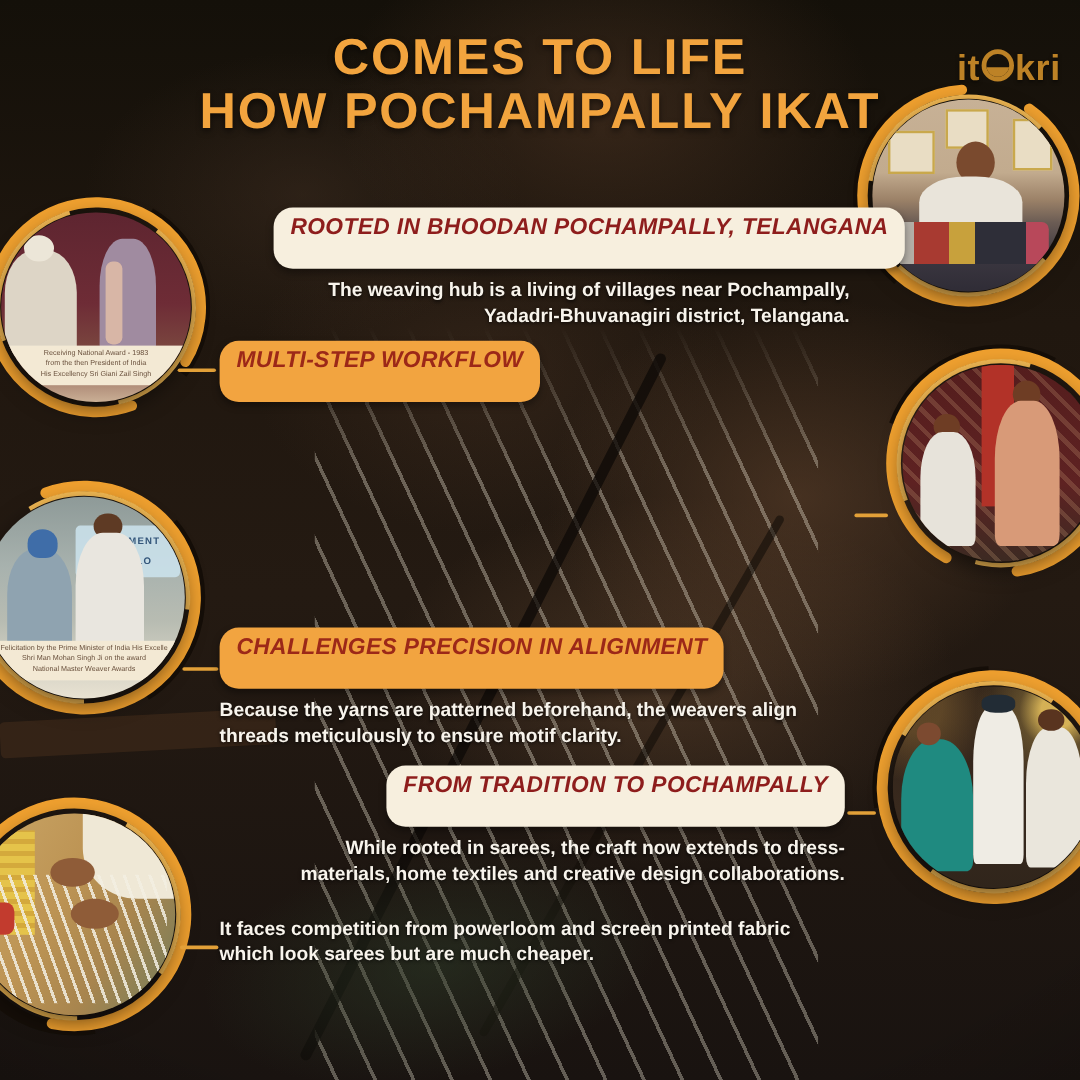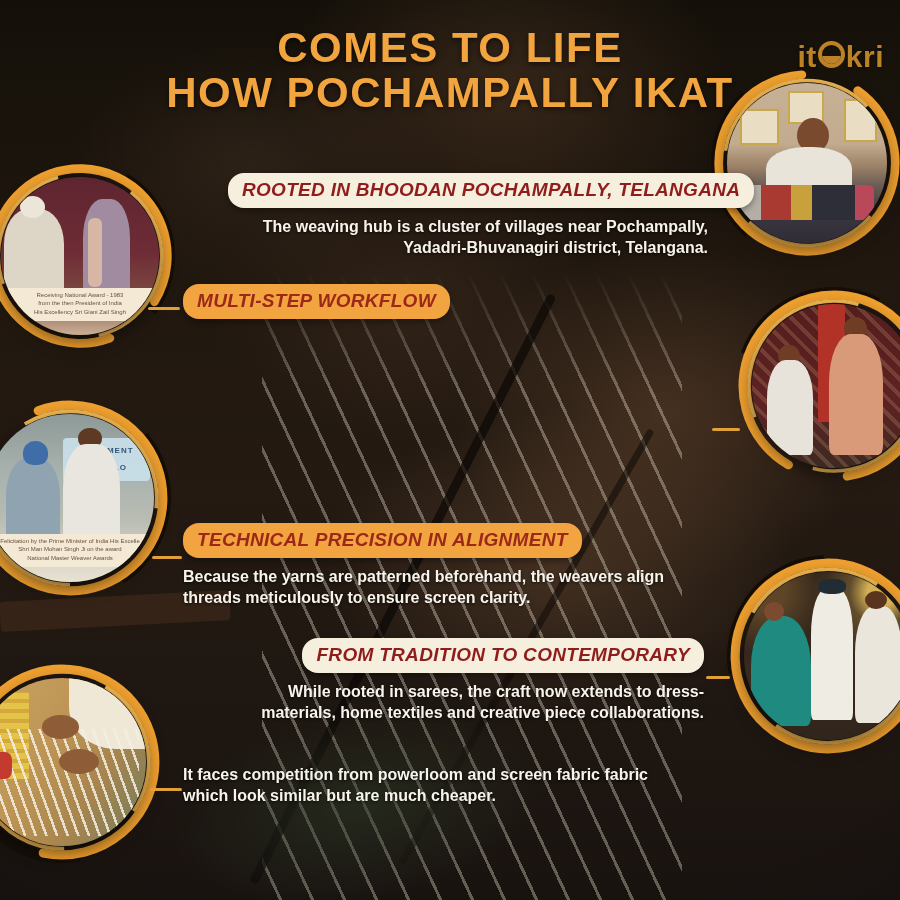--- a/index.html
+++ b/index.html
@@ -40,21 +40,21 @@
   .logo{position:absolute;top:40px;right:16px;z-index:10;color:#BD8226;font-size:30px;
     font-weight:bold;letter-spacing:.5px;text-shadow:0 1px 3px rgba(0,0,0,.5);}
   .logo .o-icon{display:inline-block;width:19px;height:19px;border:4px solid #BD8226;
     border-radius:50%;position:relative;top:1px;margin:0 1px;overflow:hidden;}
   .logo .o-fill{position:absolute;left:-2px;right:-2px;bottom:-2px;height:55%;
     background:#BD8226;border-radius:0 0 12px 12px;}
   
   .sec{position:absolute;z-index:8;}
   .sec.right{text-align:right;}
   .sec.left{text-align:left;}
-  .badge{display:inline-block;padding:6px 14px 7px;font-style:italic;font-weight:bold;
+  .badge{display:inline-block;padding:6px 14px 23px;font-style:italic;font-weight:bold;
     font-size:19px;letter-spacing:.3px;box-shadow:0 3px 6px rgba(0,0,0,.35);white-space:nowrap;border-radius:16px;}
   .badge.orange{background:#F2A440;color:#9C2818;}
   .badge.cream{background:#F7EFDE;color:#8E1D1C;}
   .body{margin:8px 0 0;font-weight:bold;font-size:16px;color:#F8F4EC;line-height:1.32;
     text-shadow:0 1px 3px rgba(0,0,0,.75);}
   .connector{position:absolute;height:2.5px;background:#E2A038;z-index:7;border-radius:2px;}
   
   .photo{position:absolute;z-index:6;}
   .photo svg{position:absolute;inset:0;width:100%;height:100%;}
   .photo .img{position:absolute;inset:9%;border-radius:50%;overflow:hidden;
@@ -234,43 +234,43 @@
       <div class="shape cloth"></div>
       <div class="shape warp"></div>
       <div class="shape hand1"></div>
       <div class="shape hand2"></div>
       <div class="shape red"></div>
     </div>
   </div>
 
   <section class="sec right" style="top:173px;right:192px;width:480px;">
     <div class="badge cream">ROOTED IN BHOODAN POCHAMPALLY, TELANGANA</div>
-    <p class="body">The weaving hub is a cluster of villages near Pochampally, Yadadri-Bhuvanagiri district, Telangana.</p>
+    <p class="body">The weaving hub is a living of villages near Pochampally, Yadadri-Bhuvanagiri district, Telangana.</p>
   </section>
   <div class="connector" style="left:710px;top:190px;width:17px;"></div>
 
   <section class="sec left" style="top:284px;left:183px;width:510px;">
     <div class="badge orange">MULTI-STEP WORKFLOW</div>
   </section>
   <div class="connector" style="left:148px;top:307px;width:32px;"></div>
 
   <section class="sec right" style="top:394px;right:192px;width:480px;">
   </section>
   <div class="connector" style="left:712px;top:428px;width:28px;"></div>
 
   <section class="sec left" style="top:523px;left:183px;width:515px;">
-    <div class="badge orange">TECHNICAL PRECISION IN ALIGNMENT</div>
-    <p class="body">Because the yarns are patterned beforehand, the weavers align threads meticulously to ensure screen clarity.</p>
+    <div class="badge orange">CHALLENGES PRECISION IN ALIGNMENT</div>
+    <p class="body">Because the yarns are patterned beforehand, the weavers align threads meticulously to ensure motif clarity.</p>
   </section>
   <div class="connector" style="left:152px;top:556px;width:30px;"></div>
 
   <section class="sec right" style="top:638px;right:196px;width:490px;">
-    <div class="badge cream">FROM TRADITION TO CONTEMPORARY</div>
-    <p class="body">While rooted in sarees, the craft now extends to dress-materials, home textiles and creative piece collaborations.</p>
+    <div class="badge cream">FROM TRADITION TO POCHAMPALLY</div>
+    <p class="body">While rooted in sarees, the craft now extends to dress-materials, home textiles and creative design collaborations.</p>
   </section>
   <div class="connector" style="left:706px;top:676px;width:24px;"></div>
 
   <section class="sec left" style="top:756px;left:183px;width:490px;">
-    <p class="body">It faces competition from powerloom and screen fabric fabric which look similar but are much cheaper.</p>
+    <p class="body">It faces competition from powerloom and screen printed fabric which look sarees but are much cheaper.</p>
   </section>
   <div class="connector" style="left:150px;top:788px;width:32px;"></div>
 
 </div>
 
 </body></html>

